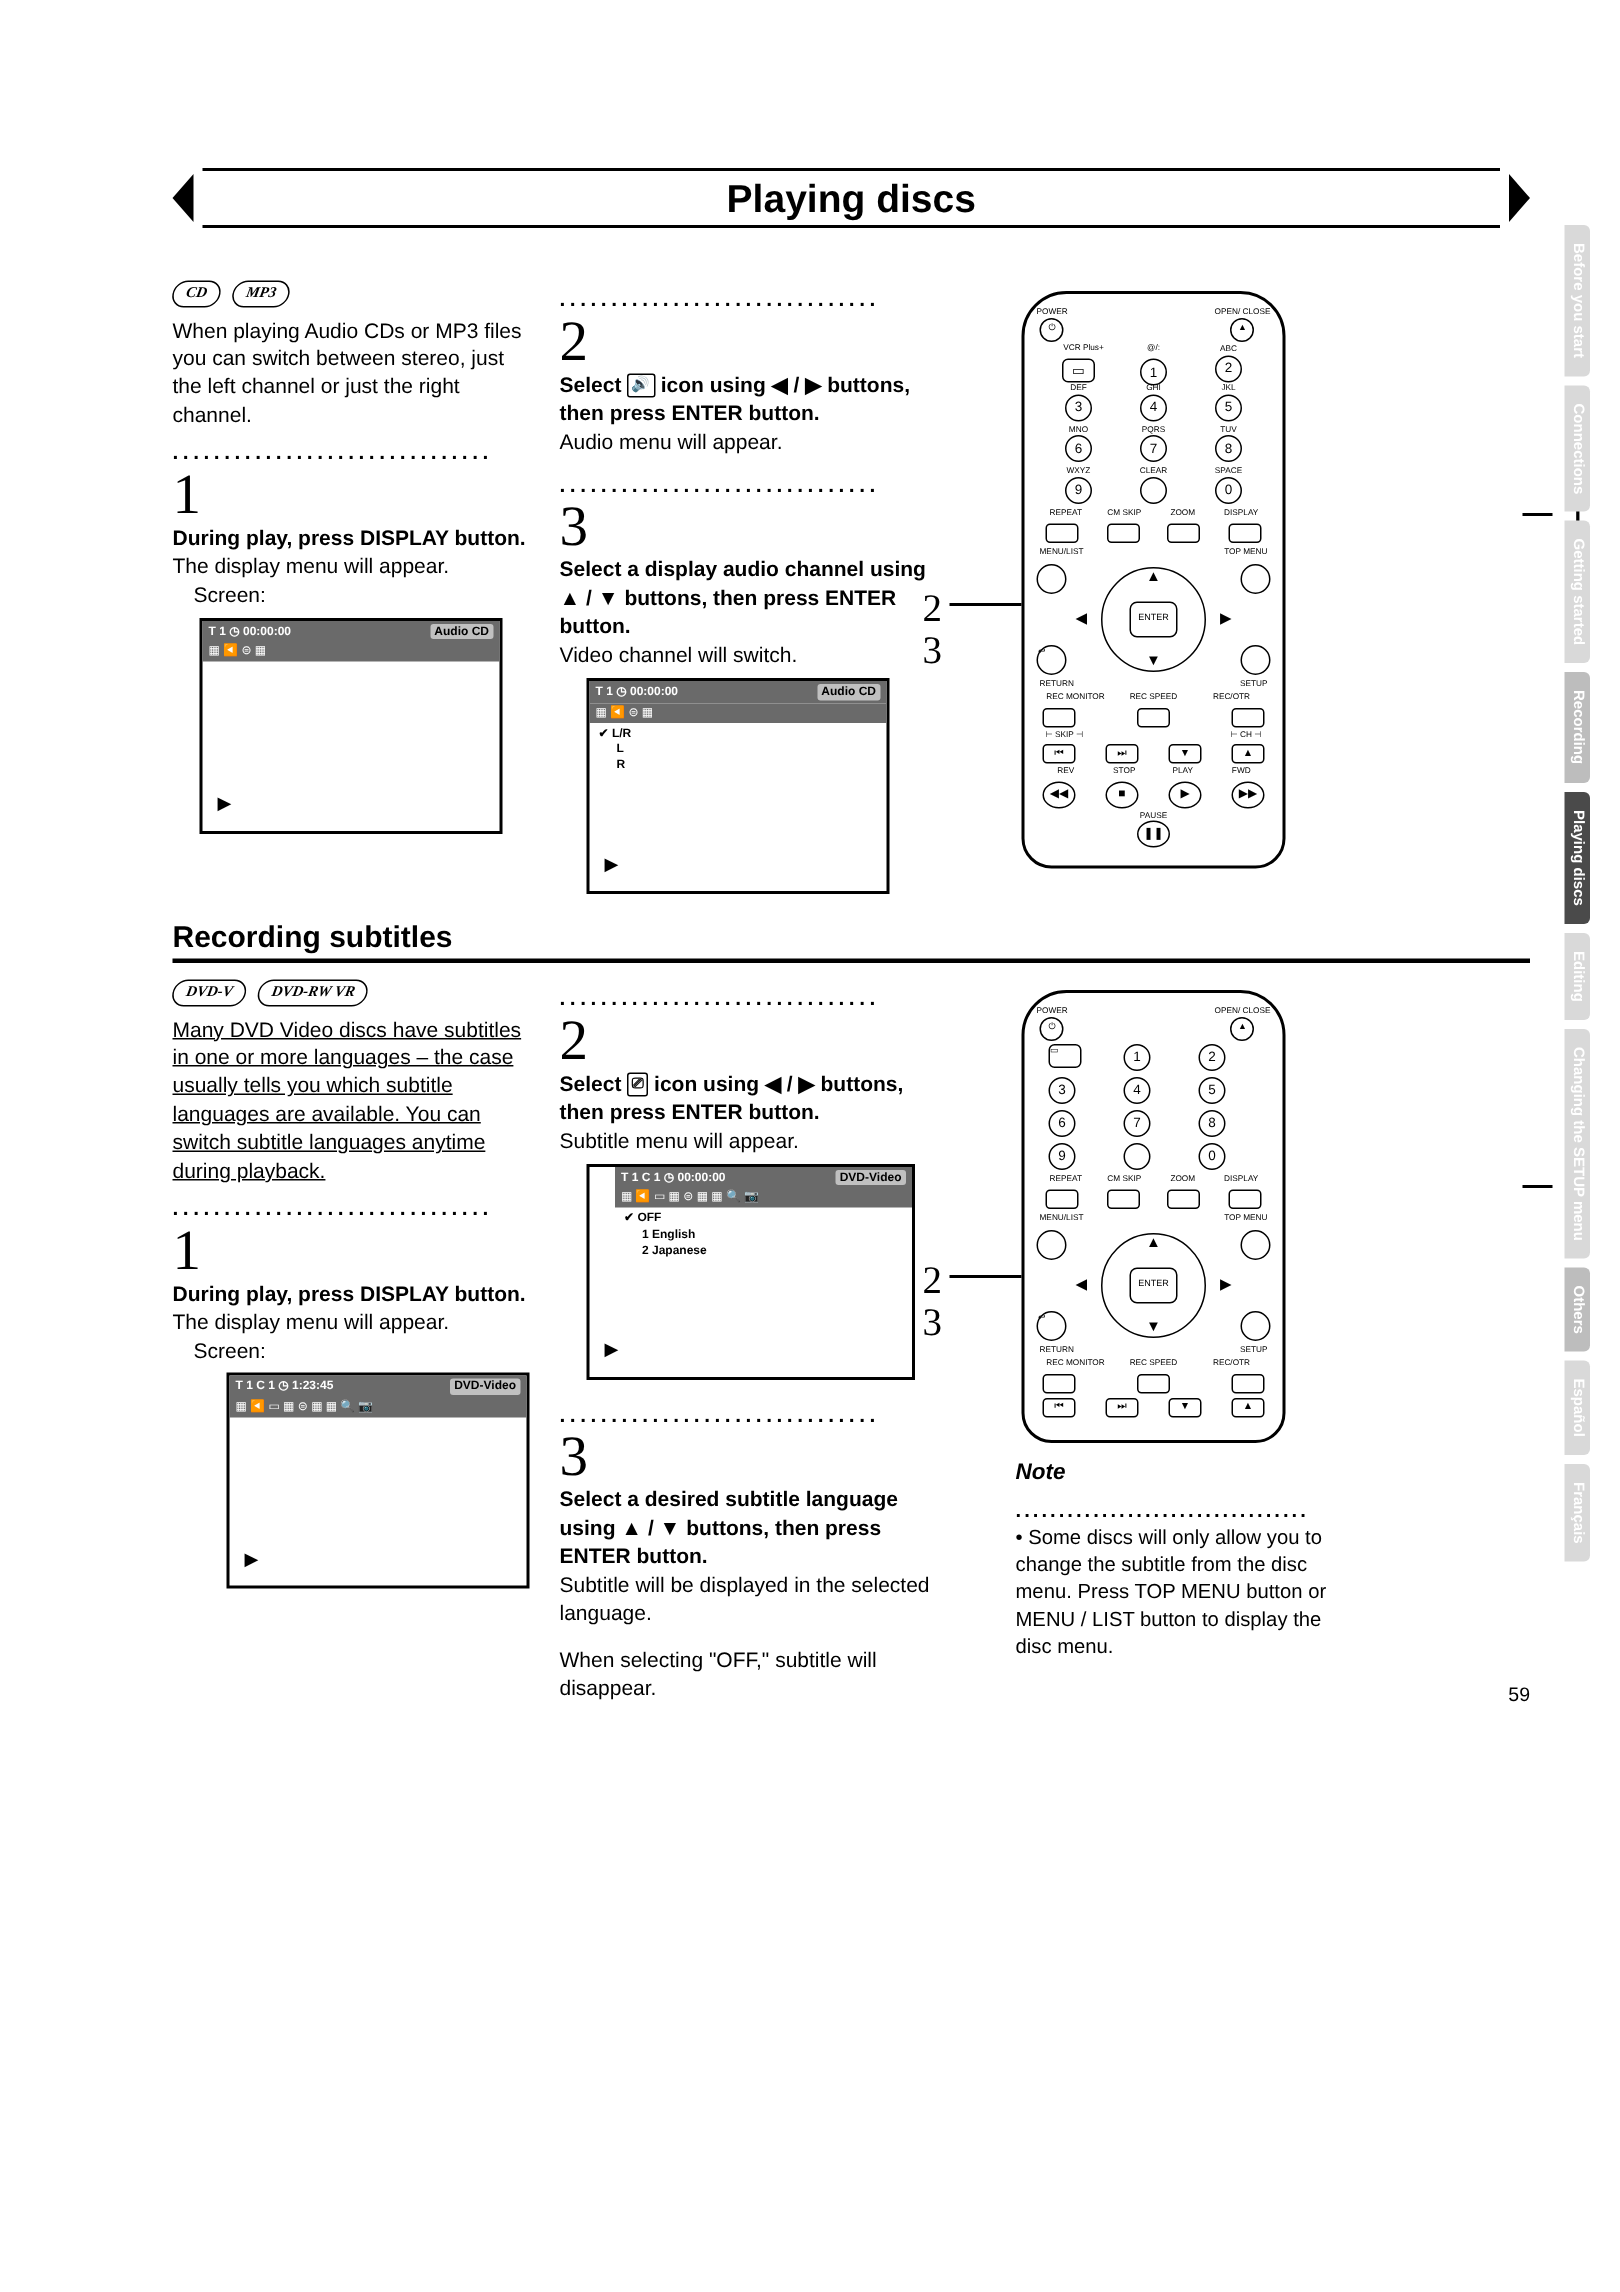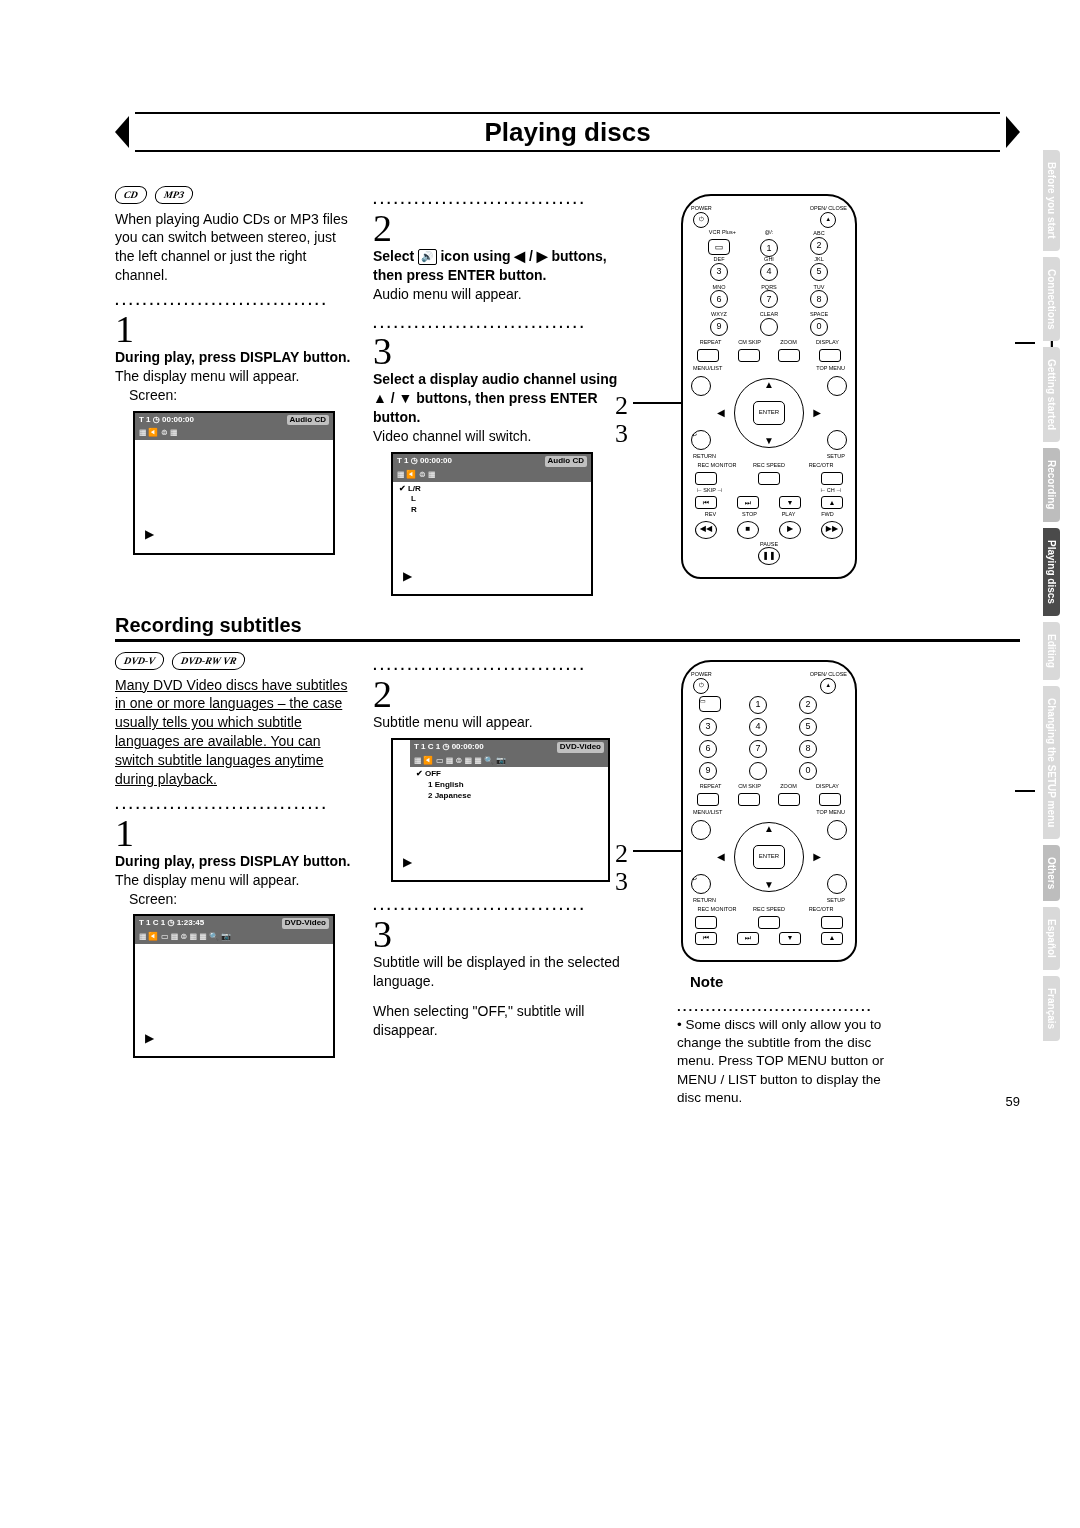--- a/index.html
+++ b/index.html
@@ -199,23 +199,23 @@
     position: absolute;
   }
   .note-box {
     width: 220px;
     margin-left: 20px;
     padding: 0 6px;
     font-size: 13.5px;
     line-height: 1.35;
   }
   .note-title {
+    font-style: italic;
     font-weight: bold;
     font-size: 15px;
-    margin-left: 13px;
   }
   .side-tabs {
     position: absolute;
     right: 20px;
     top: 150px;
     display: flex;
     flex-direction: column;
   }
   .tab {
     writing-mode: vertical-rl;
@@ -459,50 +459,54 @@
       <div>
         <span class="format-icon">DVD-V</span>
         <span class="format-icon">DVD-RW VR</span>
       </div>
       <div style="margin-top:6px;text-decoration:underline;">Many DVD Video discs have subtitles in one or more languages – the case usually tells you which subtitle languages are available. You can switch subtitle languages anytime during playback.</div>
       <div class="dots">...............................</div>
       <div class="bignum">1</div>
       <div class="bold">During play, press DISPLAY button.</div>
       <div>The display menu will appear.</div>
       <div style="margin-left:14px;">Screen:</div>
-      <div class="screen-box" style="margin-left:18px;">
+      <div class="screen-box" style="margin-left:36px;">
         <div class="screen-header">
           <span>T   1  C   1  ◷   1:23:45</span>
           <span class="screen-type">DVD-Video</span>
         </div>
         <div class="screen-icons">▦ ◀️ ▭ ▦ ⊜ ▦ ▦ 🔍 📷</div>
         <div class="screen-play">▶</div>
       </div>
     </div>
 
     <div class="col col2">
       <div class="dots">...............................</div>
       <div class="bignum">2</div>
+      <div class="bold">
+        <span>Select </span><span class="inline-icon">⎚</span><span> icon using ◀ / ▶ buttons, then press ENTER button.</span>
+      </div>
       <div>Subtitle menu will appear.</div>
       <div class="screen-box" style="margin-left:18px;padding-left:17px;">
         <div class="screen-header">
           <span>T   1  C   1  ◷   00:00:00</span>
           <span class="screen-type">DVD-Video</span>
         </div>
         <div class="screen-icons">▦ ◀️ ▭ ▦ ⊜ ▦ ▦ 🔍 📷</div>
         <div class="screen-list">
           <div class="sel">OFF</div>
           <div>1 English</div>
           <div>2 Japanese</div>
         </div>
         <div class="screen-play">▶</div>
       </div>
 
       <div class="dots" style="margin-top:14px;">...............................</div>
       <div class="bignum">3</div>
+      <div class="bold">Select a desired subtitle language using ▲ / ▼ buttons, then press ENTER button.</div>
       <div>Subtitle will be displayed in the selected language.</div>
       <div style="margin-top:12px;">When selecting "OFF," subtitle will disappear.</div>
     </div>
 
     <div class="col col3">
       <div class="remote-wrap">
         <div class="remote">
           <div class="toprow">
             <div class="vcol">
                 <div class="tinylabel">POWER</div>

